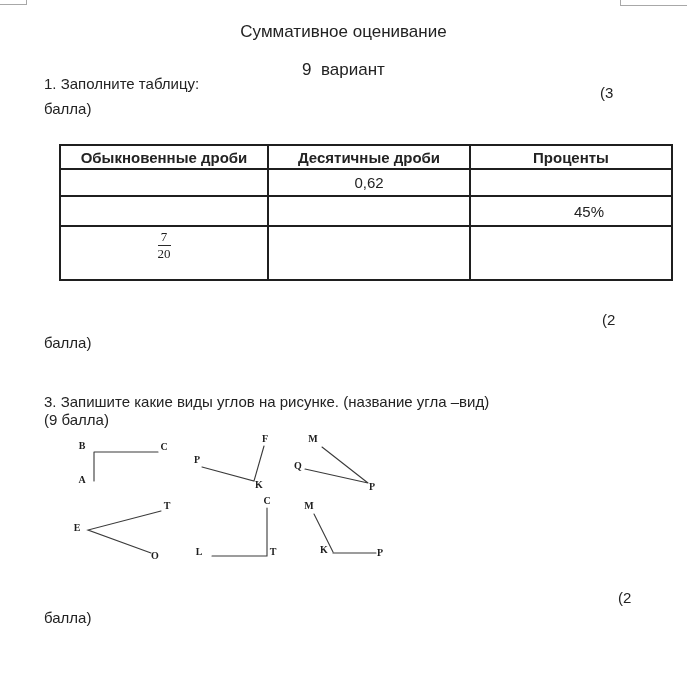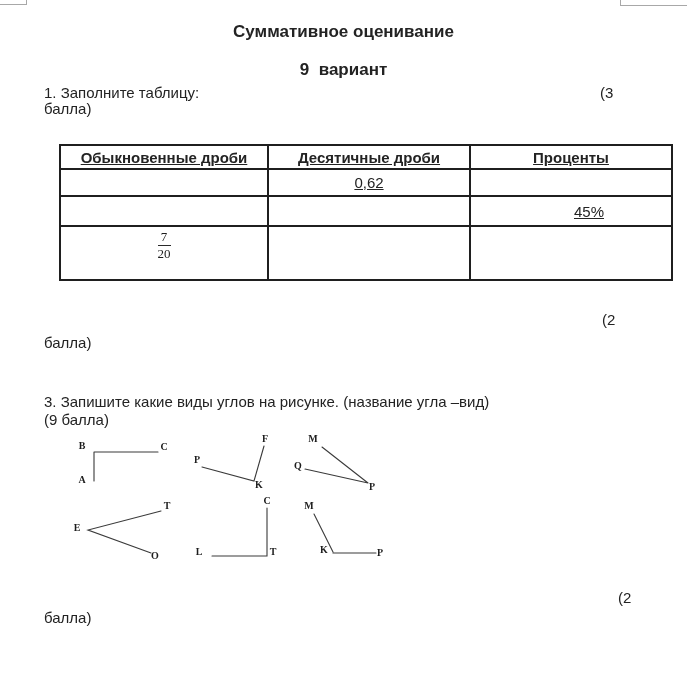--- a/index.html
+++ b/index.html
@@ -14,41 +14,40 @@
   }
   .line {
     position:absolute;
     font-size:15px;
     line-height:16px;
     white-space:pre;
   }
   .centered {
     left:0; right:0;
     text-align:center;
-    font-weight:bold;
+    font-weight:normal;
     font-size:17px;
   }
   
   .mark { position:absolute; background:#a8a8a8; }
 
   
   .q-table {
     position:absolute;
     left:59px; top:144px;
     width:612px;
     border-collapse:collapse;
     table-layout:fixed;
   }
   .q-table td {
     border:2px solid #1f1f1f;
     font-size:15px;
     text-align:center;
     vertical-align:middle;
     padding:0;
-    text-decoration:underline;
   }
   .q-table tr.tr-head td { height:22px; font-weight:bold; font-size:15px; }
   .q-table tr.tr-r1 td { height:25px;margin-left:20px; }
   .q-table tr.tr-r2 td { height:28px;padding-left:36px; }
   .q-table tr.tr-r3 td { height:49px; vertical-align:top; padding-top:3px; }
   .frac {
     display:inline-block;
     text-align:center;
     font-family:"Liberation Serif", serif;
     font-size:13px;
@@ -73,21 +72,21 @@
 <div class="page">
 
   <div class="mark" style="left:0; top:4px; width:27px; height:1px;"></div>
   <div class="mark" style="left:26px; top:0; width:1px; height:5px;"></div>
   <div class="mark" style="left:620px; top:5px; width:67px; height:1px;"></div>
   <div class="mark" style="left:620px; top:0; width:1px; height:6px;"></div>
 
   <div class="line centered" style="top:24px;">Суммативное оценивание</div>
   <div class="line centered" style="top:62px;">9  вариант</div>
 
-  <div class="line" style="left:44px; top:85px;">1. Заполните таблицу:</div>
+  <div class="line" style="left:44px; top:76px;">1. Заполните таблицу:</div>
   <div class="line" style="left:600px; top:85px;">(3</div>
   <div class="line" style="left:44px; top:101px;">балла)</div>
 
   <table class="q-table">
     <colgroup>
         <col style="width:208px">
         <col style="width:202px">
         <col style="width:202px">
       </colgroup>
     <tbody>

